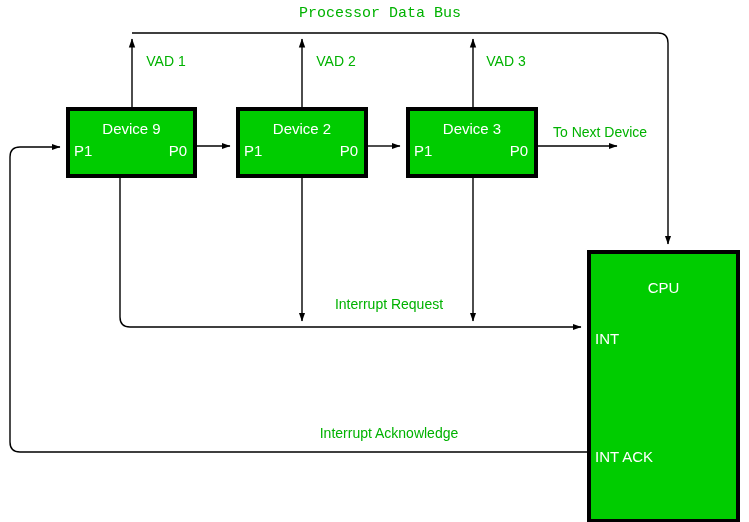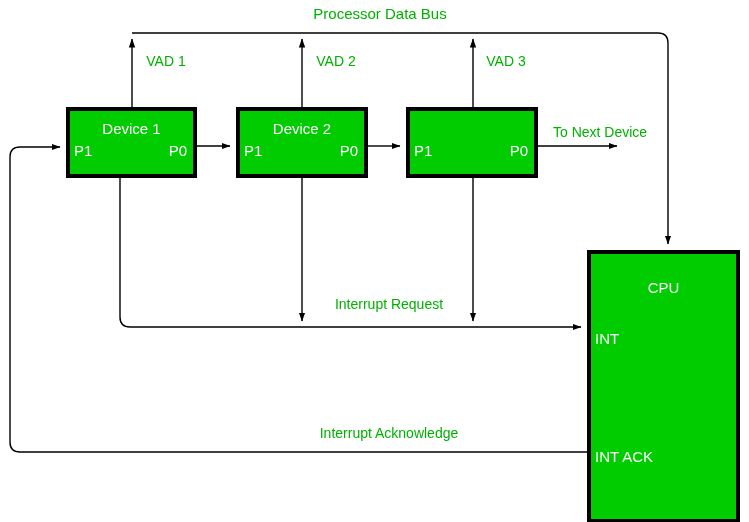--- a/index.html
+++ b/index.html
@@ -61,21 +61,21 @@
   }
   .wire-label.centered {
     transform: translateX(-50%);
     text-align: center;
   }
   .diagram-title {
     position: absolute;
     color: #00b200;
     font-size: 15px;
     line-height: 17px;
-    font-family: Liberation Sans, sans-serif;
+    font-family: Liberation Mono, monospace;
     white-space: nowrap;
     transform: translateX(-50%);
   }
 </style>
 </head>
 <body>
 
 <div id="diagram-root">
 
   <svg id="wire-layer" viewBox="0 0 749 522">
@@ -102,32 +102,33 @@
     <path d="M587,452 L20,452 Q10,452 10,442 L10,157 Q10,147 20,147 L60,147" fill="none" stroke="#000000" stroke-width="1.4" marker-end="url(#arrow)"></path>
   </svg>
 
   <div class="diagram-title" style="left:380px; top:5px;">Processor Data Bus</div>
 
   <div class="wire-label centered" style="left:166px; top:53px;">VAD 1</div>
   <div class="wire-label centered" style="left:336px; top:53px;">VAD 2</div>
   <div class="wire-label centered" style="left:506px; top:53px;">VAD 3</div>
 
   <div class="node-box" style="left:66px; top:107px; width:131px; height:71px;">
-    <div class="node-title" style="top:10px;">Device 1</div>
+    <div class="node-title" style="top:10px;">Device 9</div>
     <div class="port-label port-left" style="top:32px;">P1</div>
     <div class="port-label port-right" style="top:32px;">P0</div>
   </div>
 
   <div class="node-box" style="left:236px; top:107px; width:132px; height:71px;">
     <div class="node-title" style="top:10px;">Device 2</div>
     <div class="port-label port-left" style="top:32px;">P1</div>
     <div class="port-label port-right" style="top:32px;">P0</div>
   </div>
 
   <div class="node-box" style="left:406px; top:107px; width:132px; height:71px;">
+    <div class="node-title" style="top:10px;">Device 3</div>
     <div class="port-label port-left" style="top:32px;">P1</div>
     <div class="port-label port-right" style="top:32px;">P0</div>
   </div>
 
   <div class="wire-label" style="left:553px; top:124px;">To Next Device</div>
 
   <div class="wire-label centered" style="left:389px; top:425px;">Interrupt Acknowledge</div>
 
   <div class="wire-label centered" style="left:389px; top:296px;">Interrupt Request</div>
 

